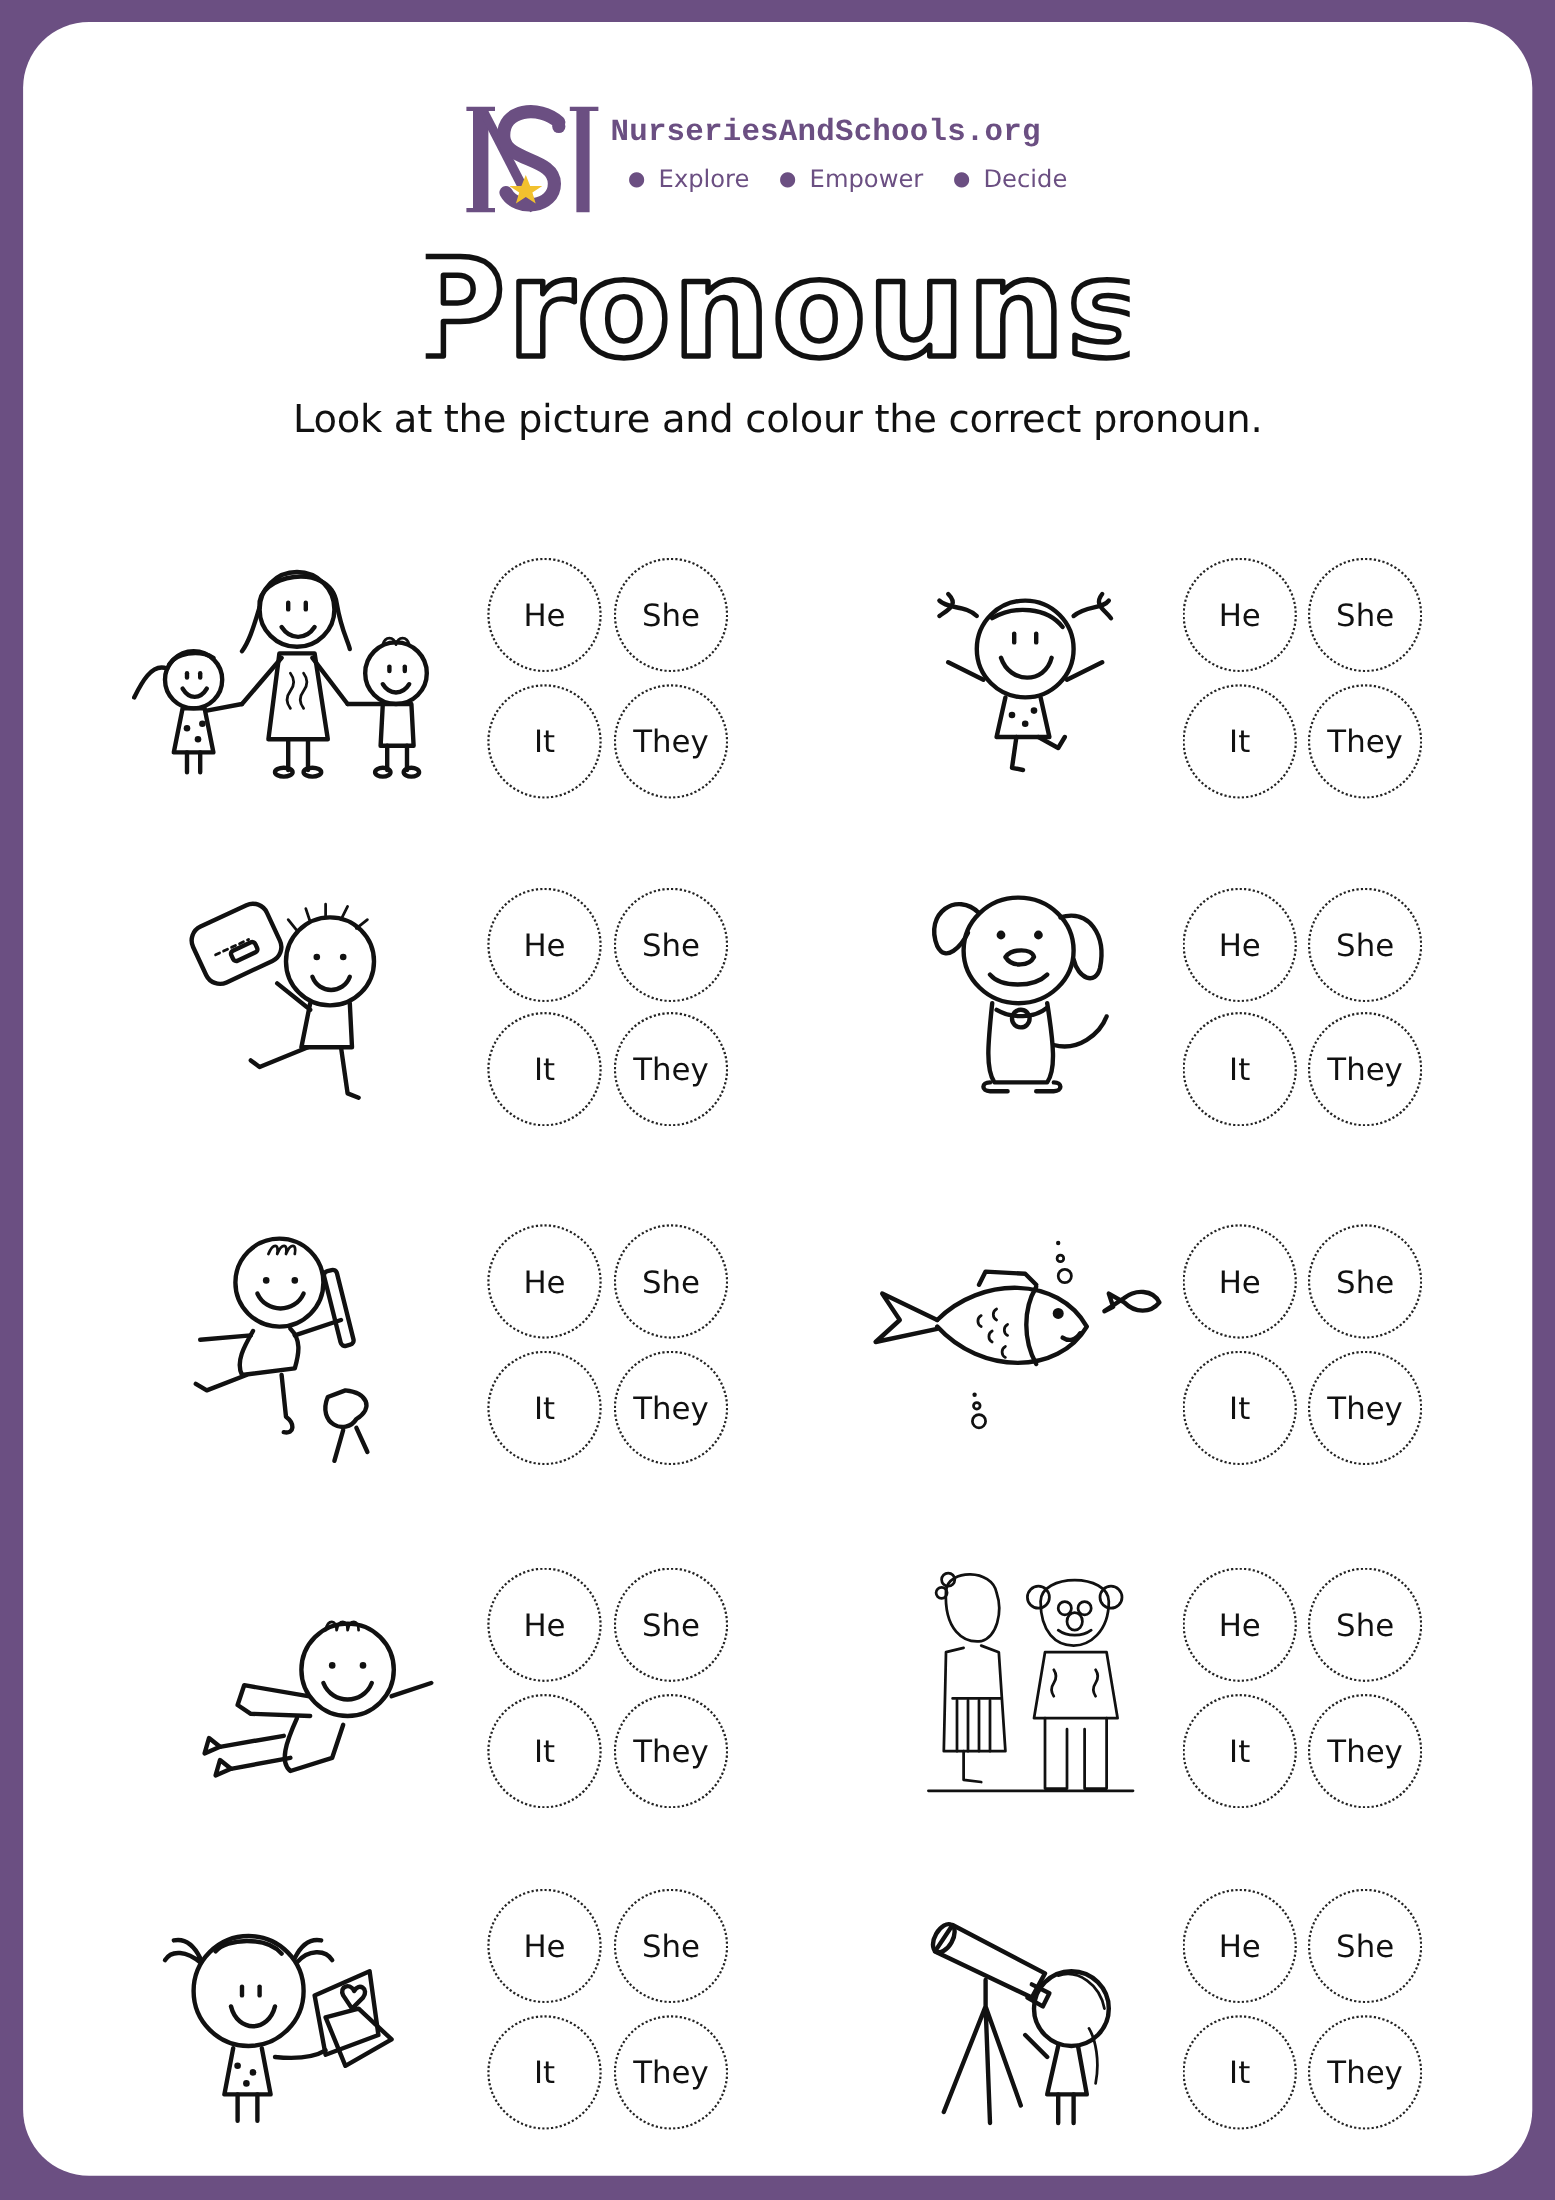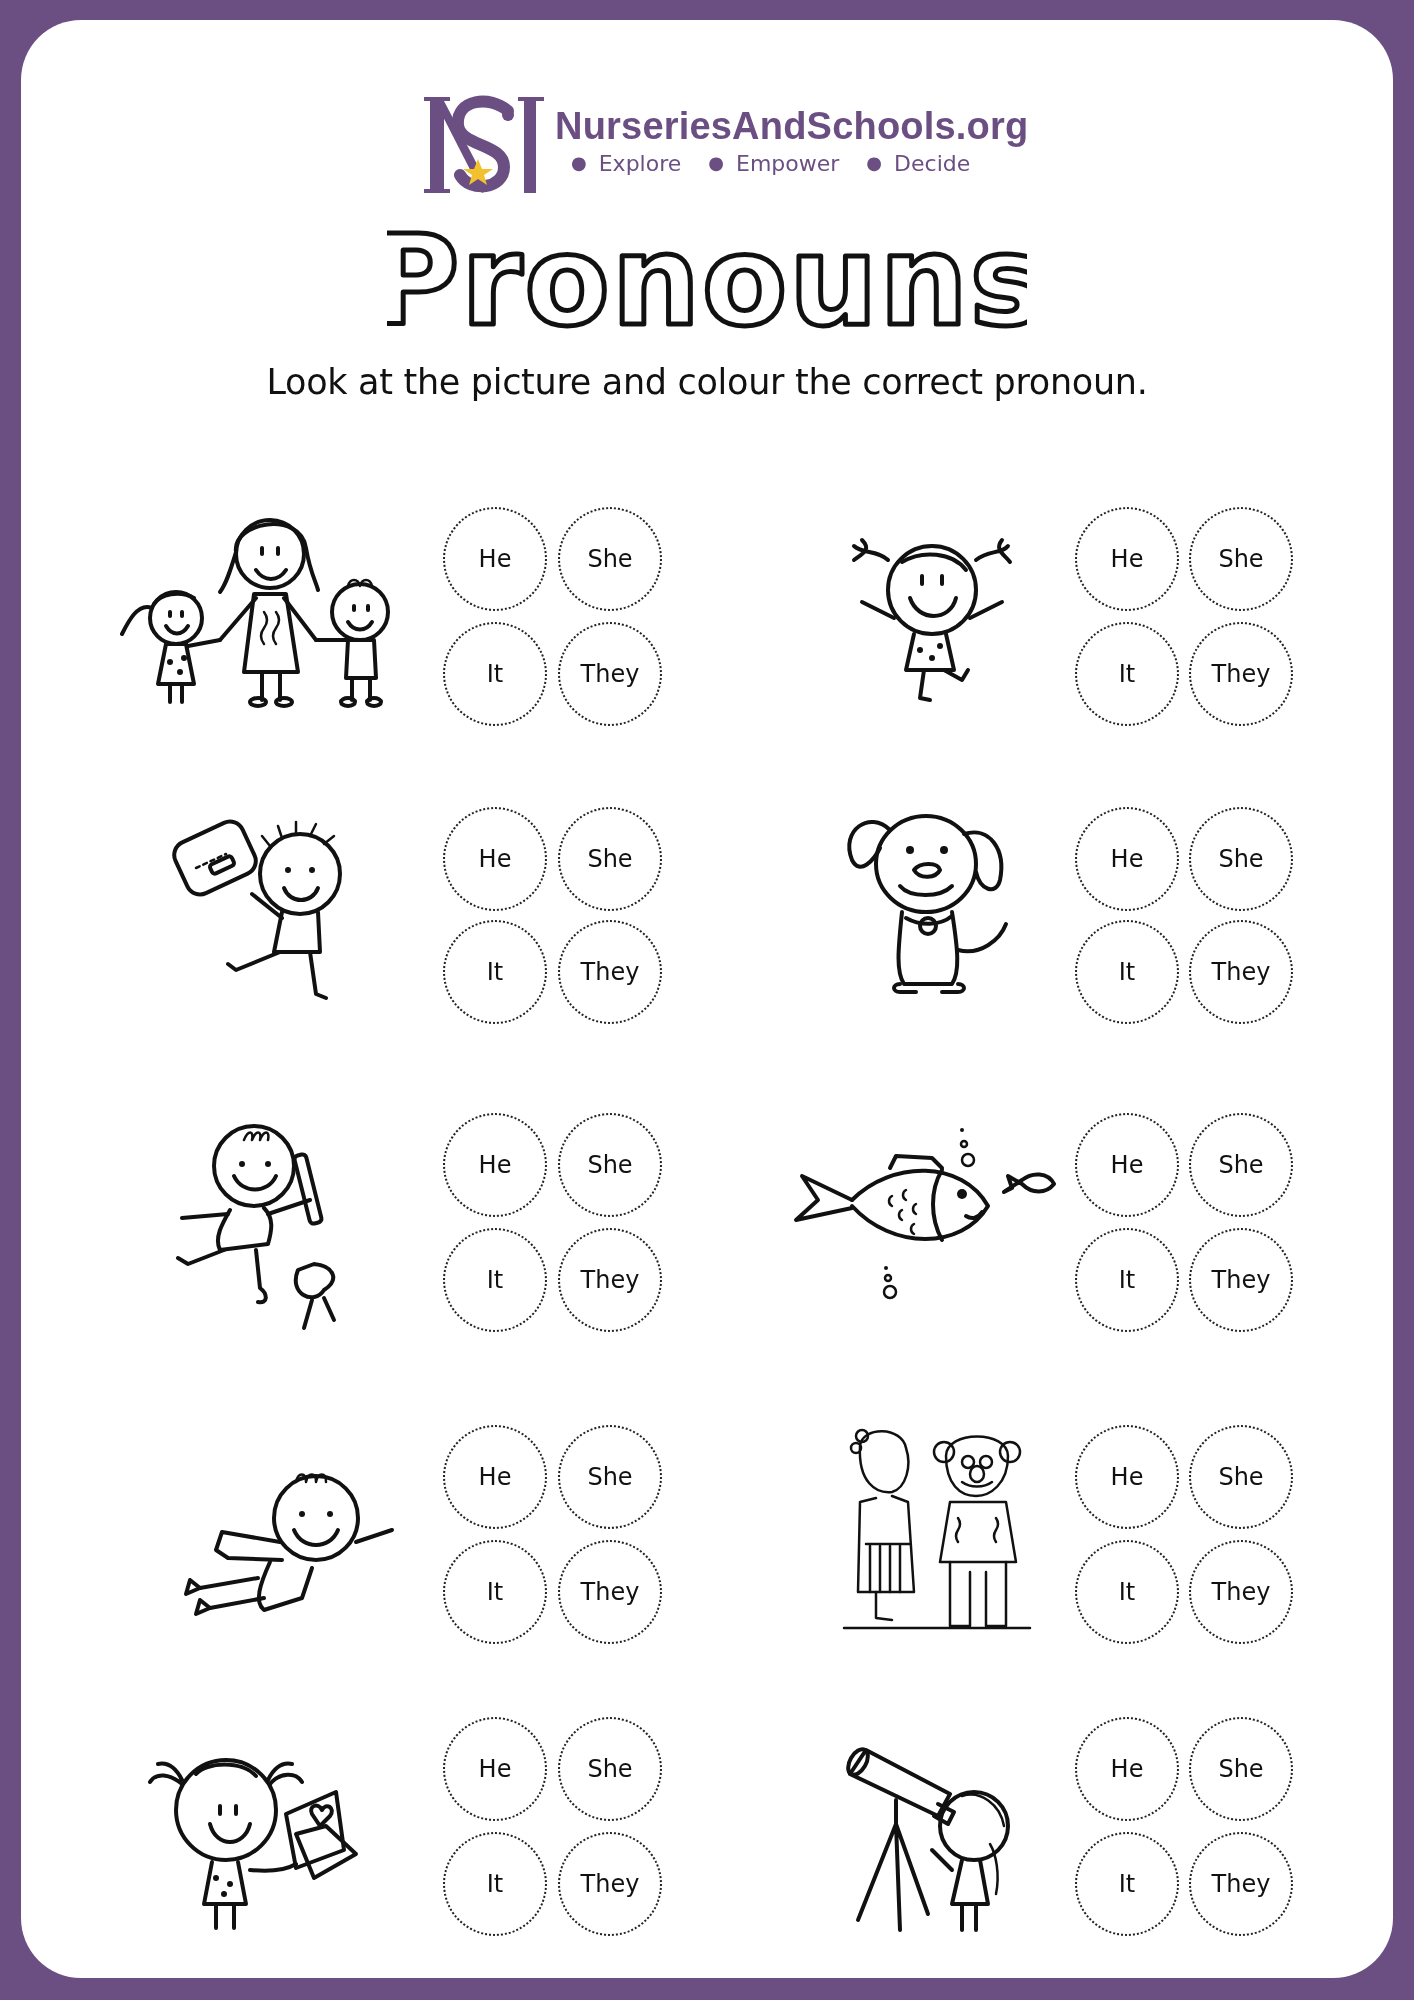--- a/index.html
+++ b/index.html
@@ -14,22 +14,22 @@
     width: 1372px; height: 1958px;
     background: #ffffff; border-radius: 60px;
   }
   .logo {
     position: absolute; left: 420px; top: 93px;
     width: 600px; height: 110px;
   }
   .logo-mark { position: absolute; left: 0; top: 0; width: 128px; height: 104px; }
   .logo-name {
     position: absolute; left: 135px; top: 12px;
-    font-family: Liberation Sans, sans-serif; font-weight: bold;
-    font-size: 38px; color: #6b4f82; white-space: nowrap; letter-spacing: 0.2px;
+    font-family: Liberation Mono, monospace; font-weight: bold;
+    font-size: 28px; color: #6b4f82; white-space: nowrap; letter-spacing: 0.2px;
   }
   .logo-tagline {
     position: absolute; left: 140px; top: 58px;
     font-family: "DejaVu Sans", sans-serif; font-size: 22px;
     color: #6b4f82; white-space: nowrap; margin-left: 11px;
   }
   .logo-tagline .dot { font-size: 18px; margin: 0 12px 0 0; vertical-align: 2px; }
   .logo-tagline .word { margin-right: 20px; }
   .title {
     position: absolute; left: 0; width: 1414px; top: 220px;
@@ -41,21 +41,21 @@
     text-align: center; font-family: "DejaVu Sans", sans-serif;
     font-size: 35px; color: #111; letter-spacing: -0.3px;
   }
   .item { position: absolute; width: 620px; height: 230px; }
   .pic { position: absolute; }
   .pic svg { display: block; }
   .circle {
     position: absolute; width: 100px; height: 100px;
     border: 2px dotted #222; border-radius: 50%;
     display: flex; align-items: center; justify-content: center;
-    font-family: "DejaVu Sans", sans-serif; font-size: 24px;
+    font-family: "DejaVu Sans", sans-serif; font-size: 28px;
     color: #111; background: #fff; cursor: pointer; box-sizing: content-box;
   }
   .ink { fill: none; stroke: #111; stroke-width: 4; stroke-linecap: round; stroke-linejoin: round; }
   .ink-thin { fill: none; stroke: #111; stroke-width: 2.5; stroke-linecap: round; stroke-linejoin: round; }
   .fill-ink { fill: #111; }
 </style>
 </head>
 <body>
 
 <div class="card"></div>

